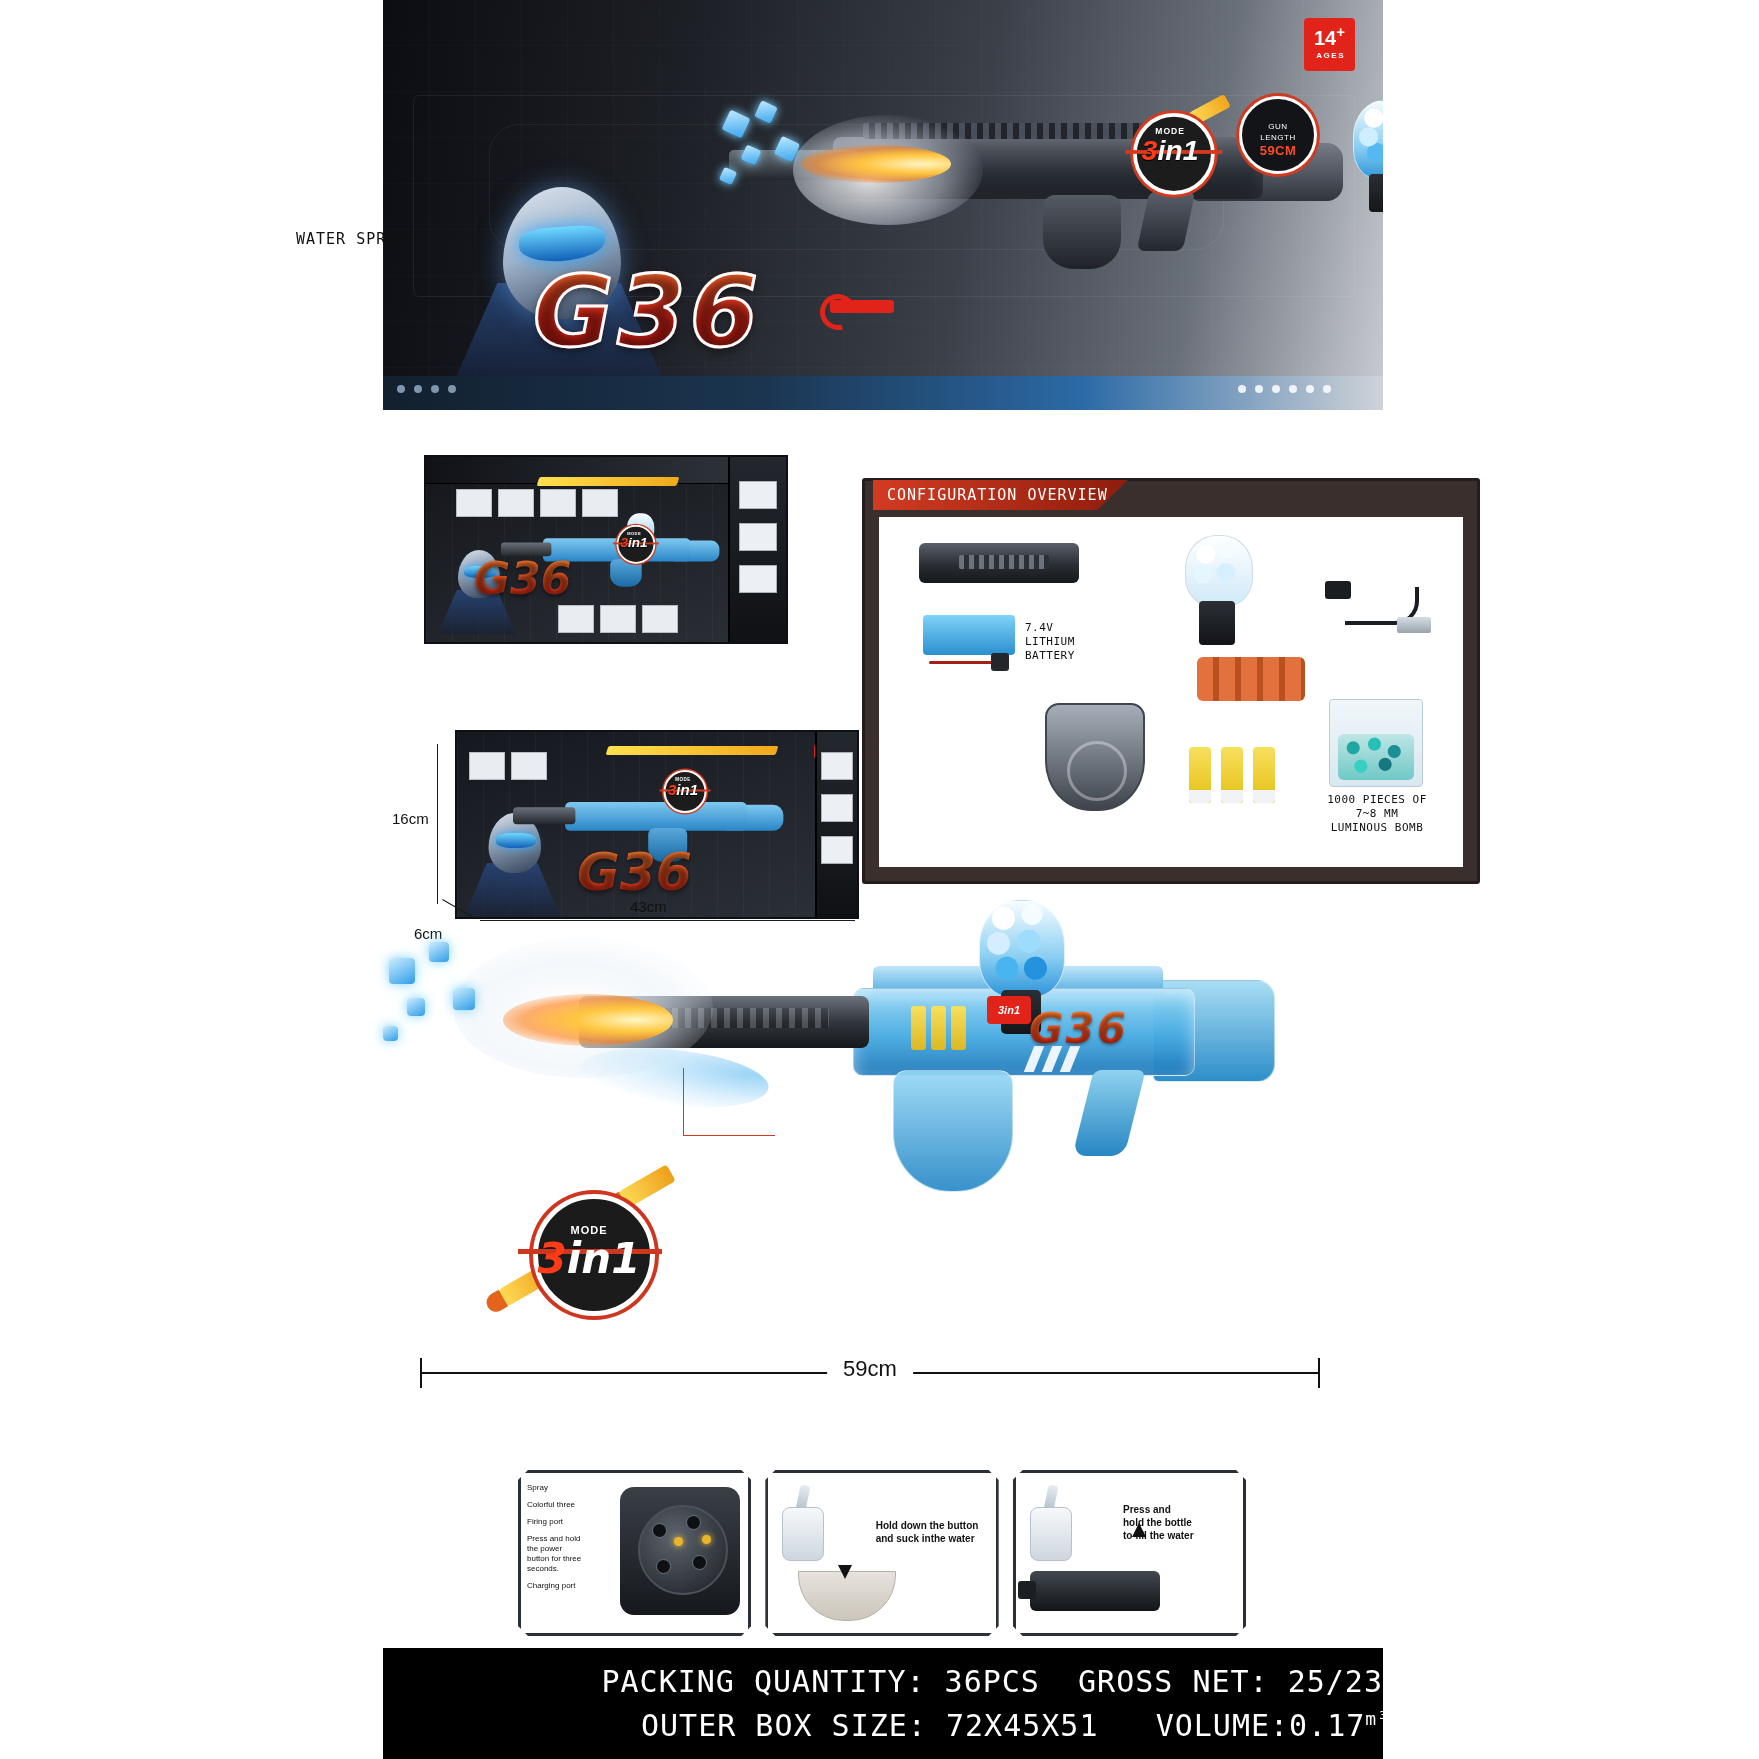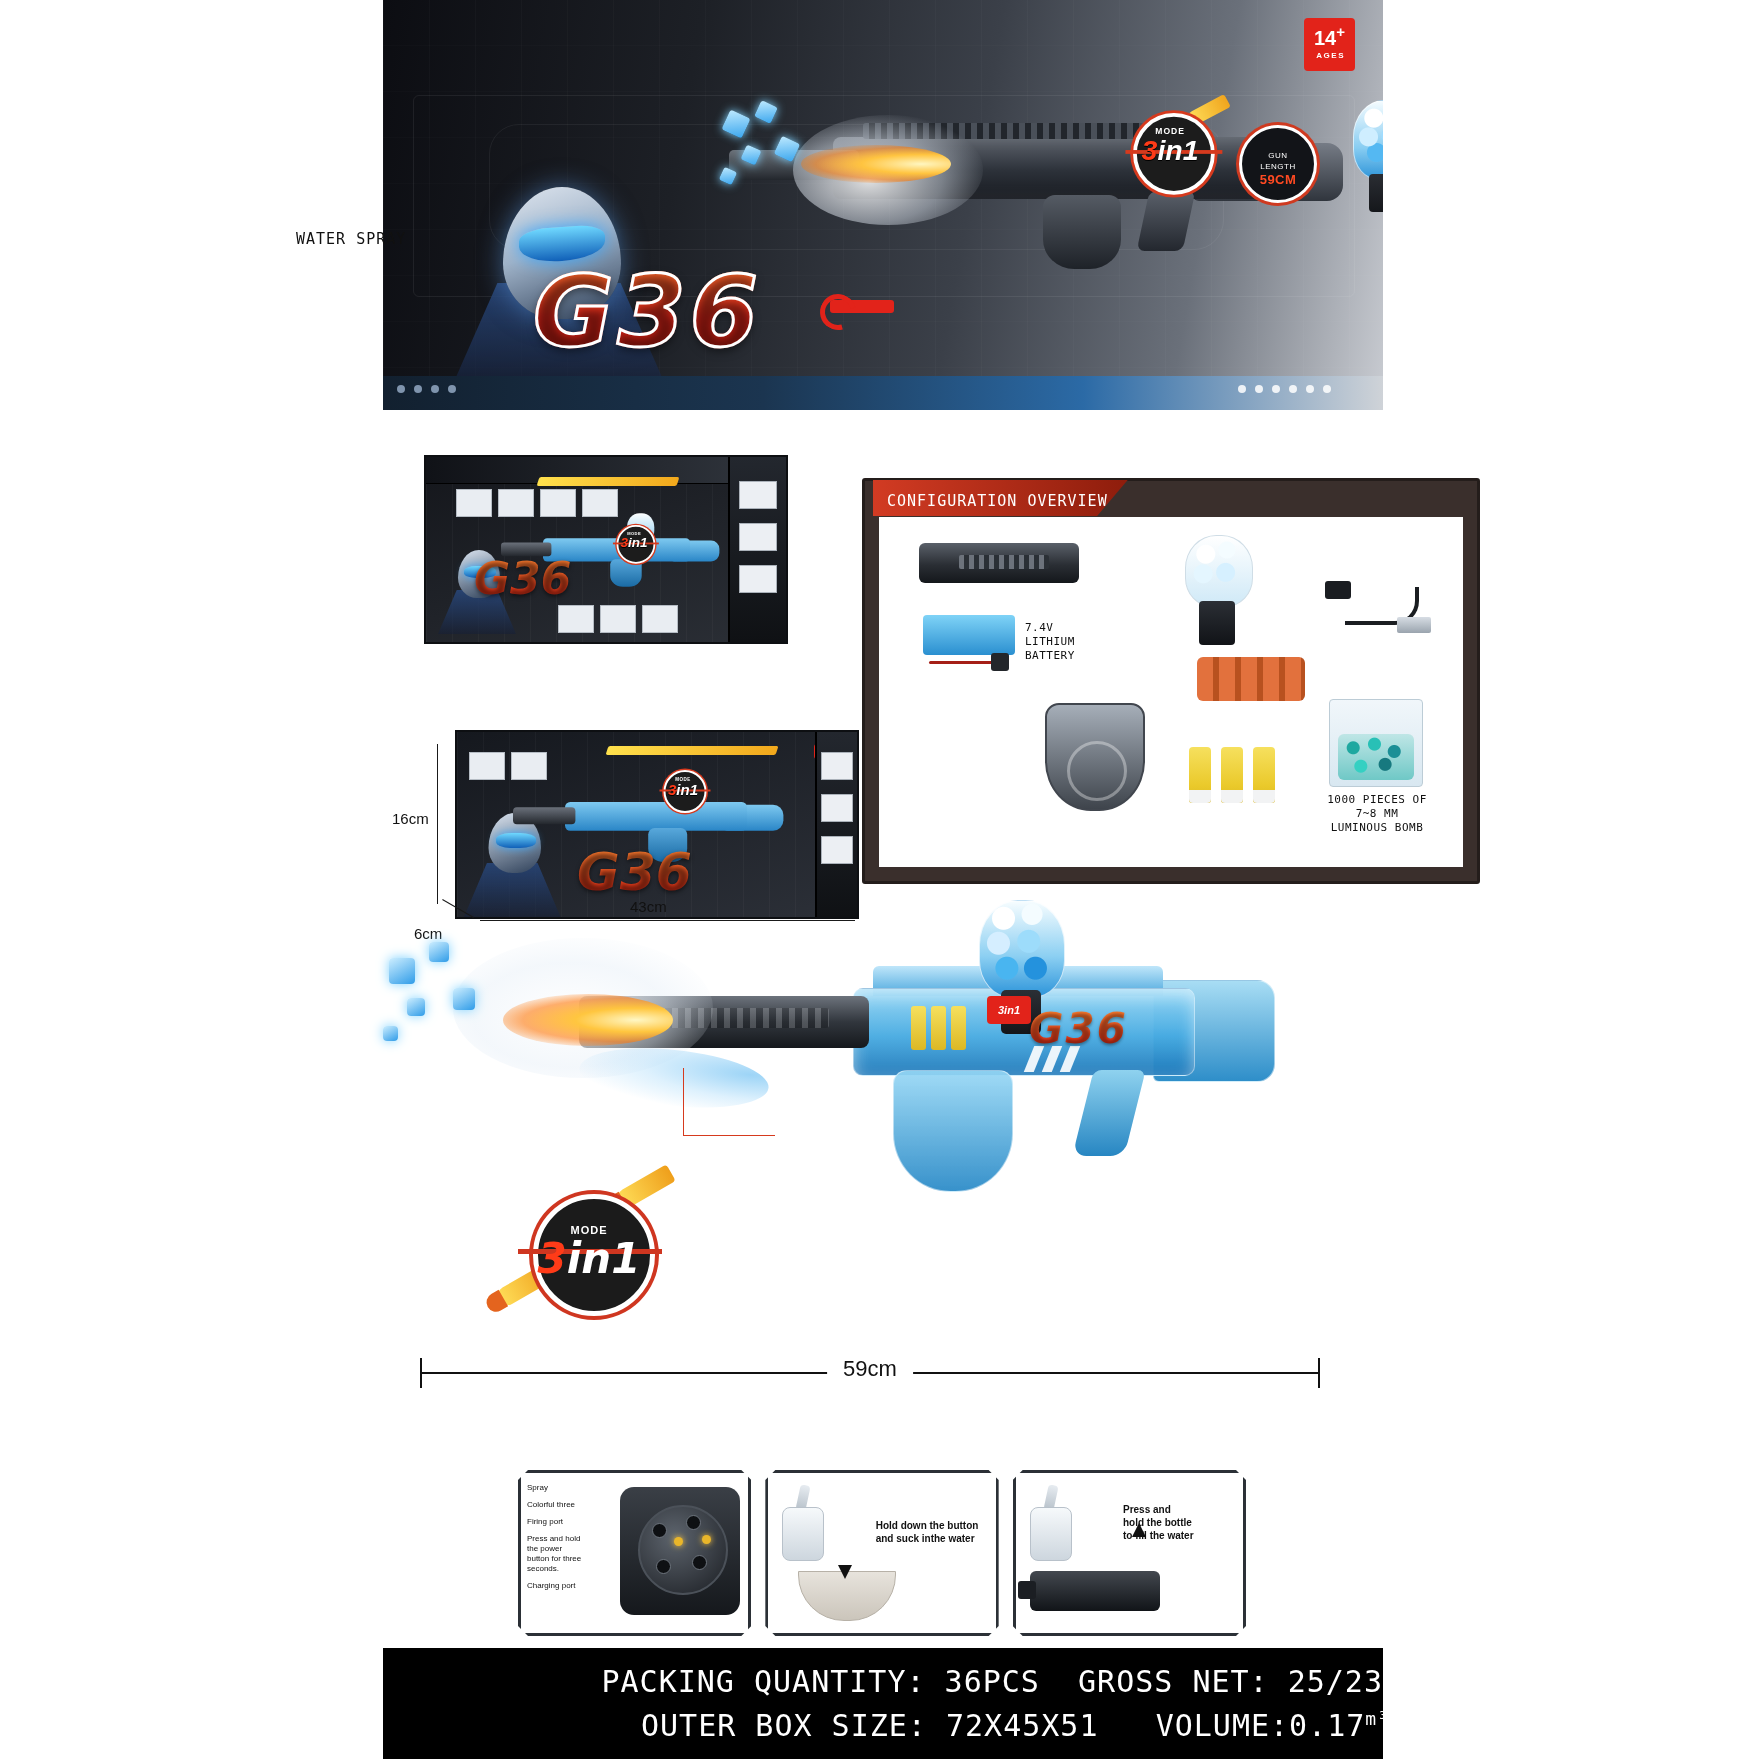--- a/index.html
+++ b/index.html
@@ -290,21 +290,20 @@
     background: #121418;
     border: 3px solid #ffffff;
     box-shadow: 0 0 0 3px #cf3a20;
     color: #fff;
     text-align: center;
     font-size: 8px;
     letter-spacing: .5px;
     line-height: 11px;
     padding-top: 22px;
     box-sizing: border-box;
-    margin-top: 29px;
   }
   .gunlen-badge .len { color: #ff4a22; font-weight: bold; font-size: 13px; display: block; margin-top: 2px; }
 
   .age-badge {
     position: absolute;
     right: 28px; top: 18px;
     background: #e2231a;
     color: #fff;
     border-radius: 4px;
     padding: 4px 10px 5px 10px;
@@ -510,21 +509,21 @@
     width: 612px; height: 400px;
     background: #3a2f2c;
     border: 3px solid #241d1b;
     border-radius: 3px;
   }
   .config-tab {
     position: absolute;
     left: 8px; top: -1px;
     height: 30px;
     line-height: 30px;
-    padding: 6px 20px 0 14px;
+    padding: 0 20px 0 14px;
     background: linear-gradient(90deg,#d23b23,#8e1d0c);
     color: #fff;
     font-size: 15px;
     letter-spacing: 1px;
     font-family: "DejaVu Sans Mono", monospace;
     clip-path: polygon(0 0, 100% 0, 88% 100%, 0% 100%);
   }
   .config-inner {
     position: absolute;
     left: 14px; top: 36px;

